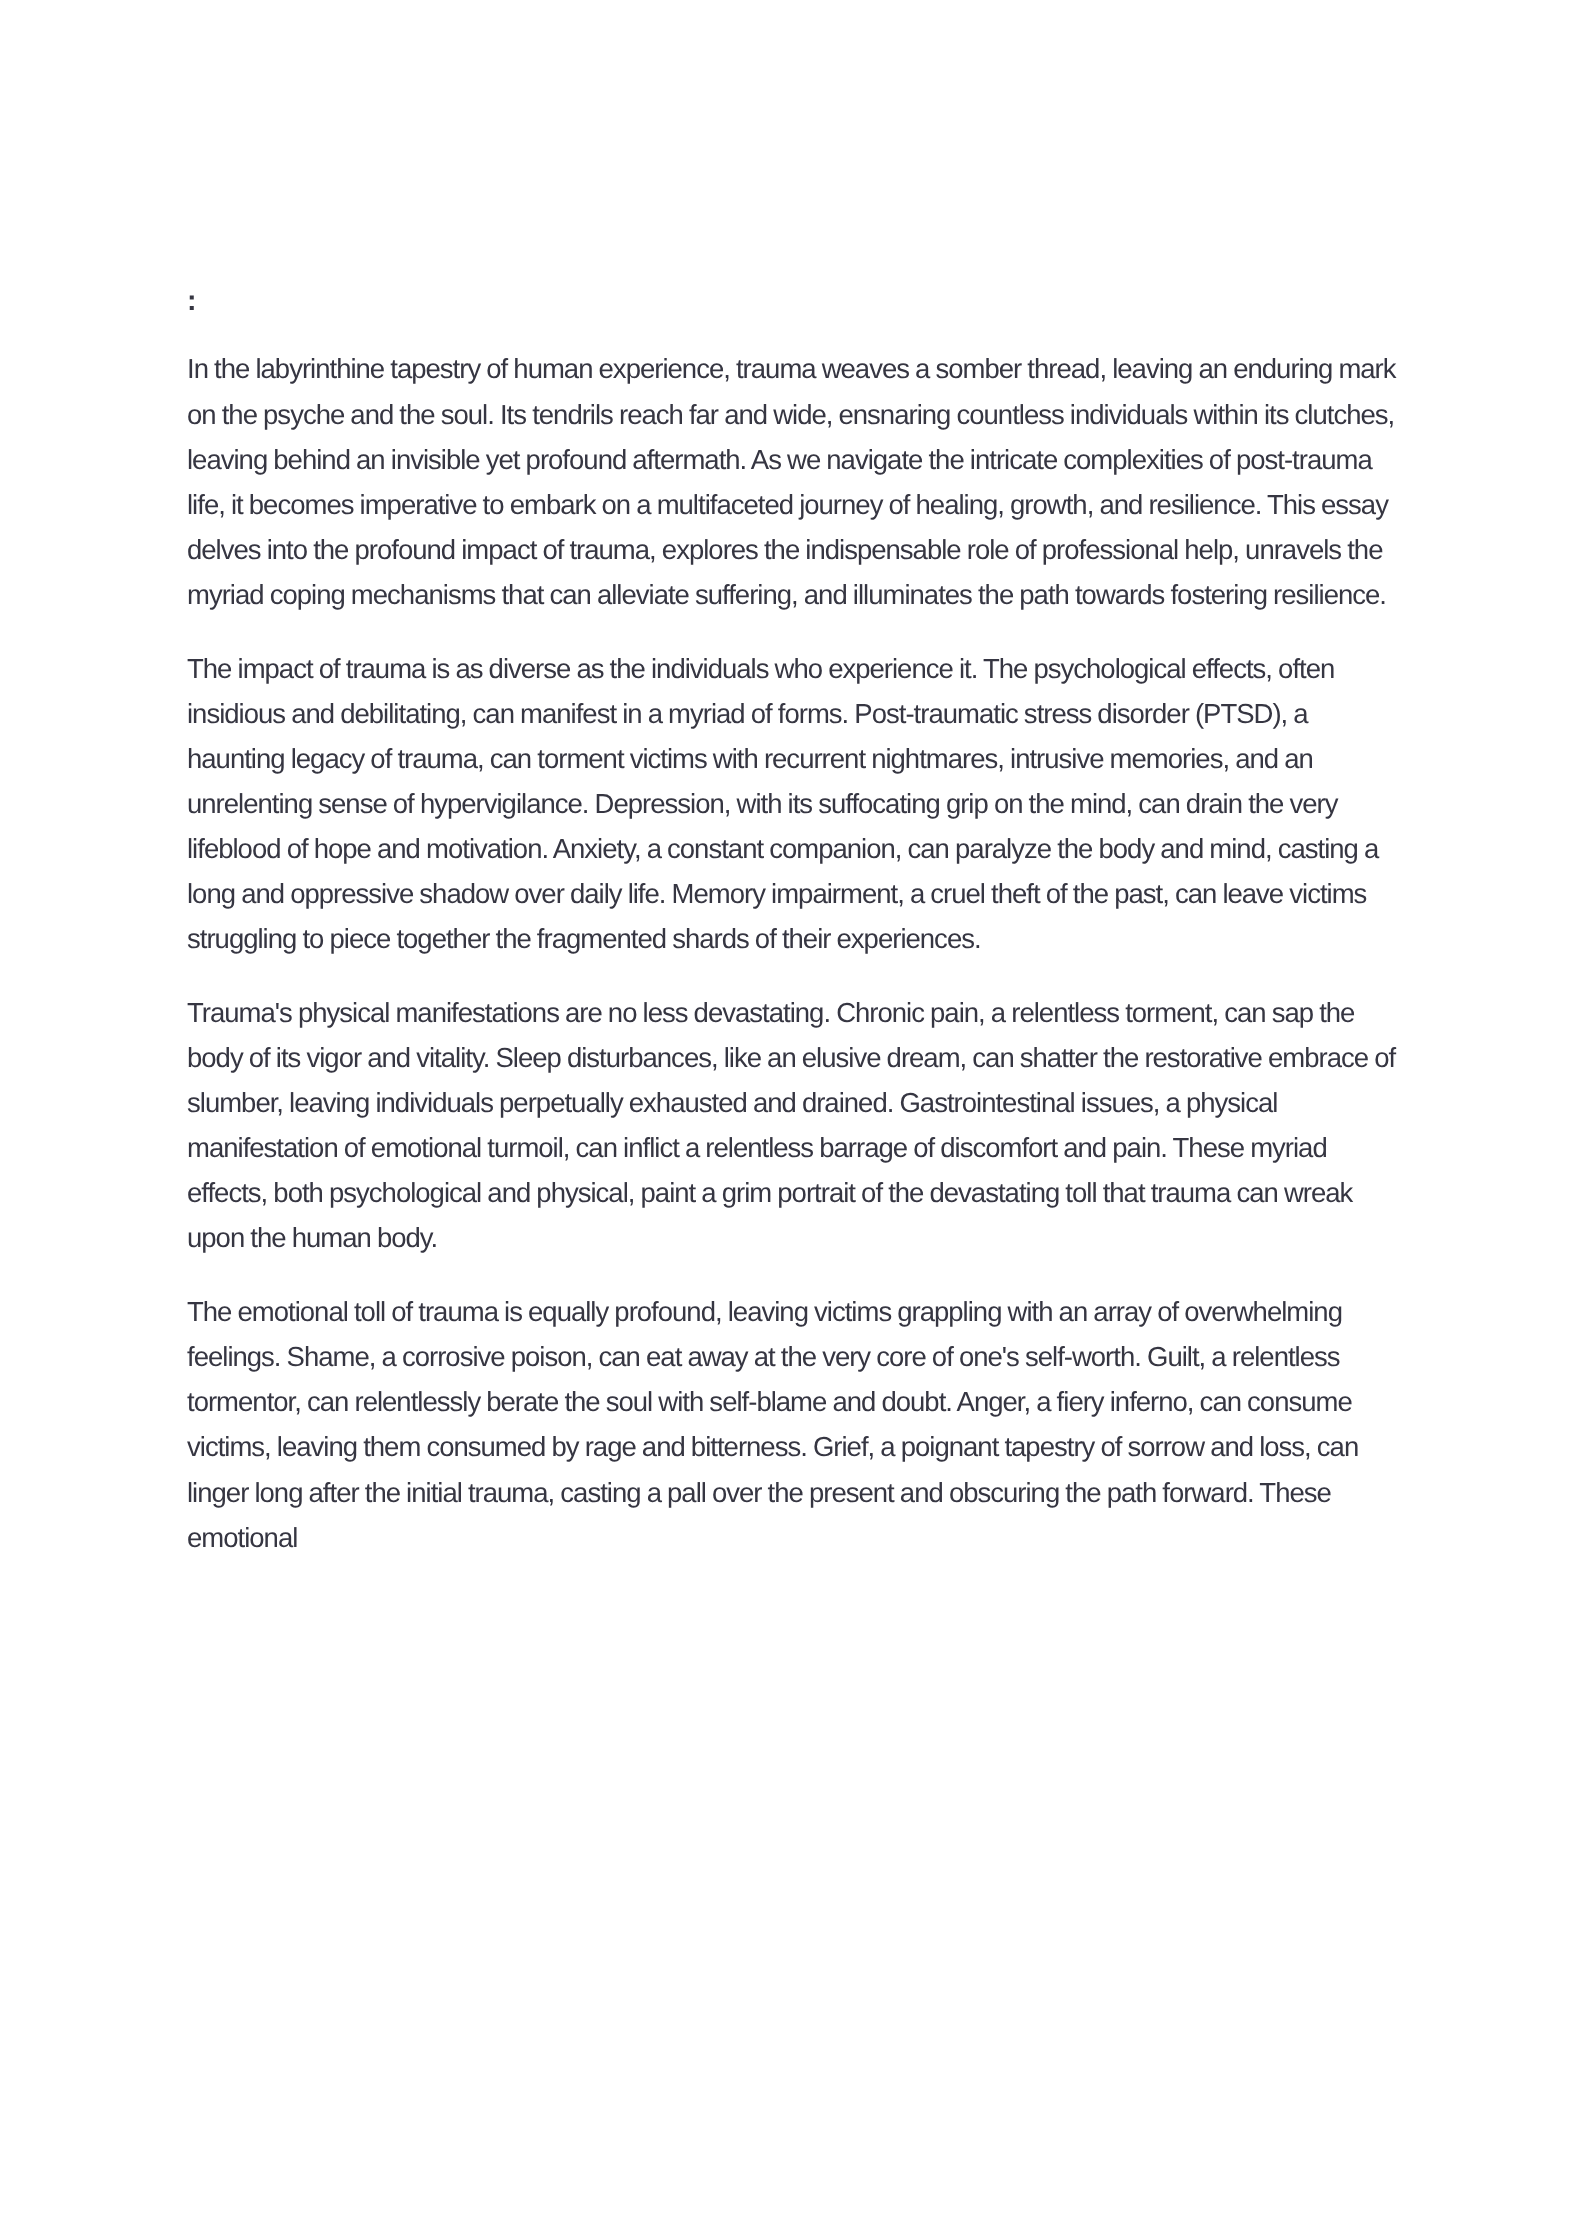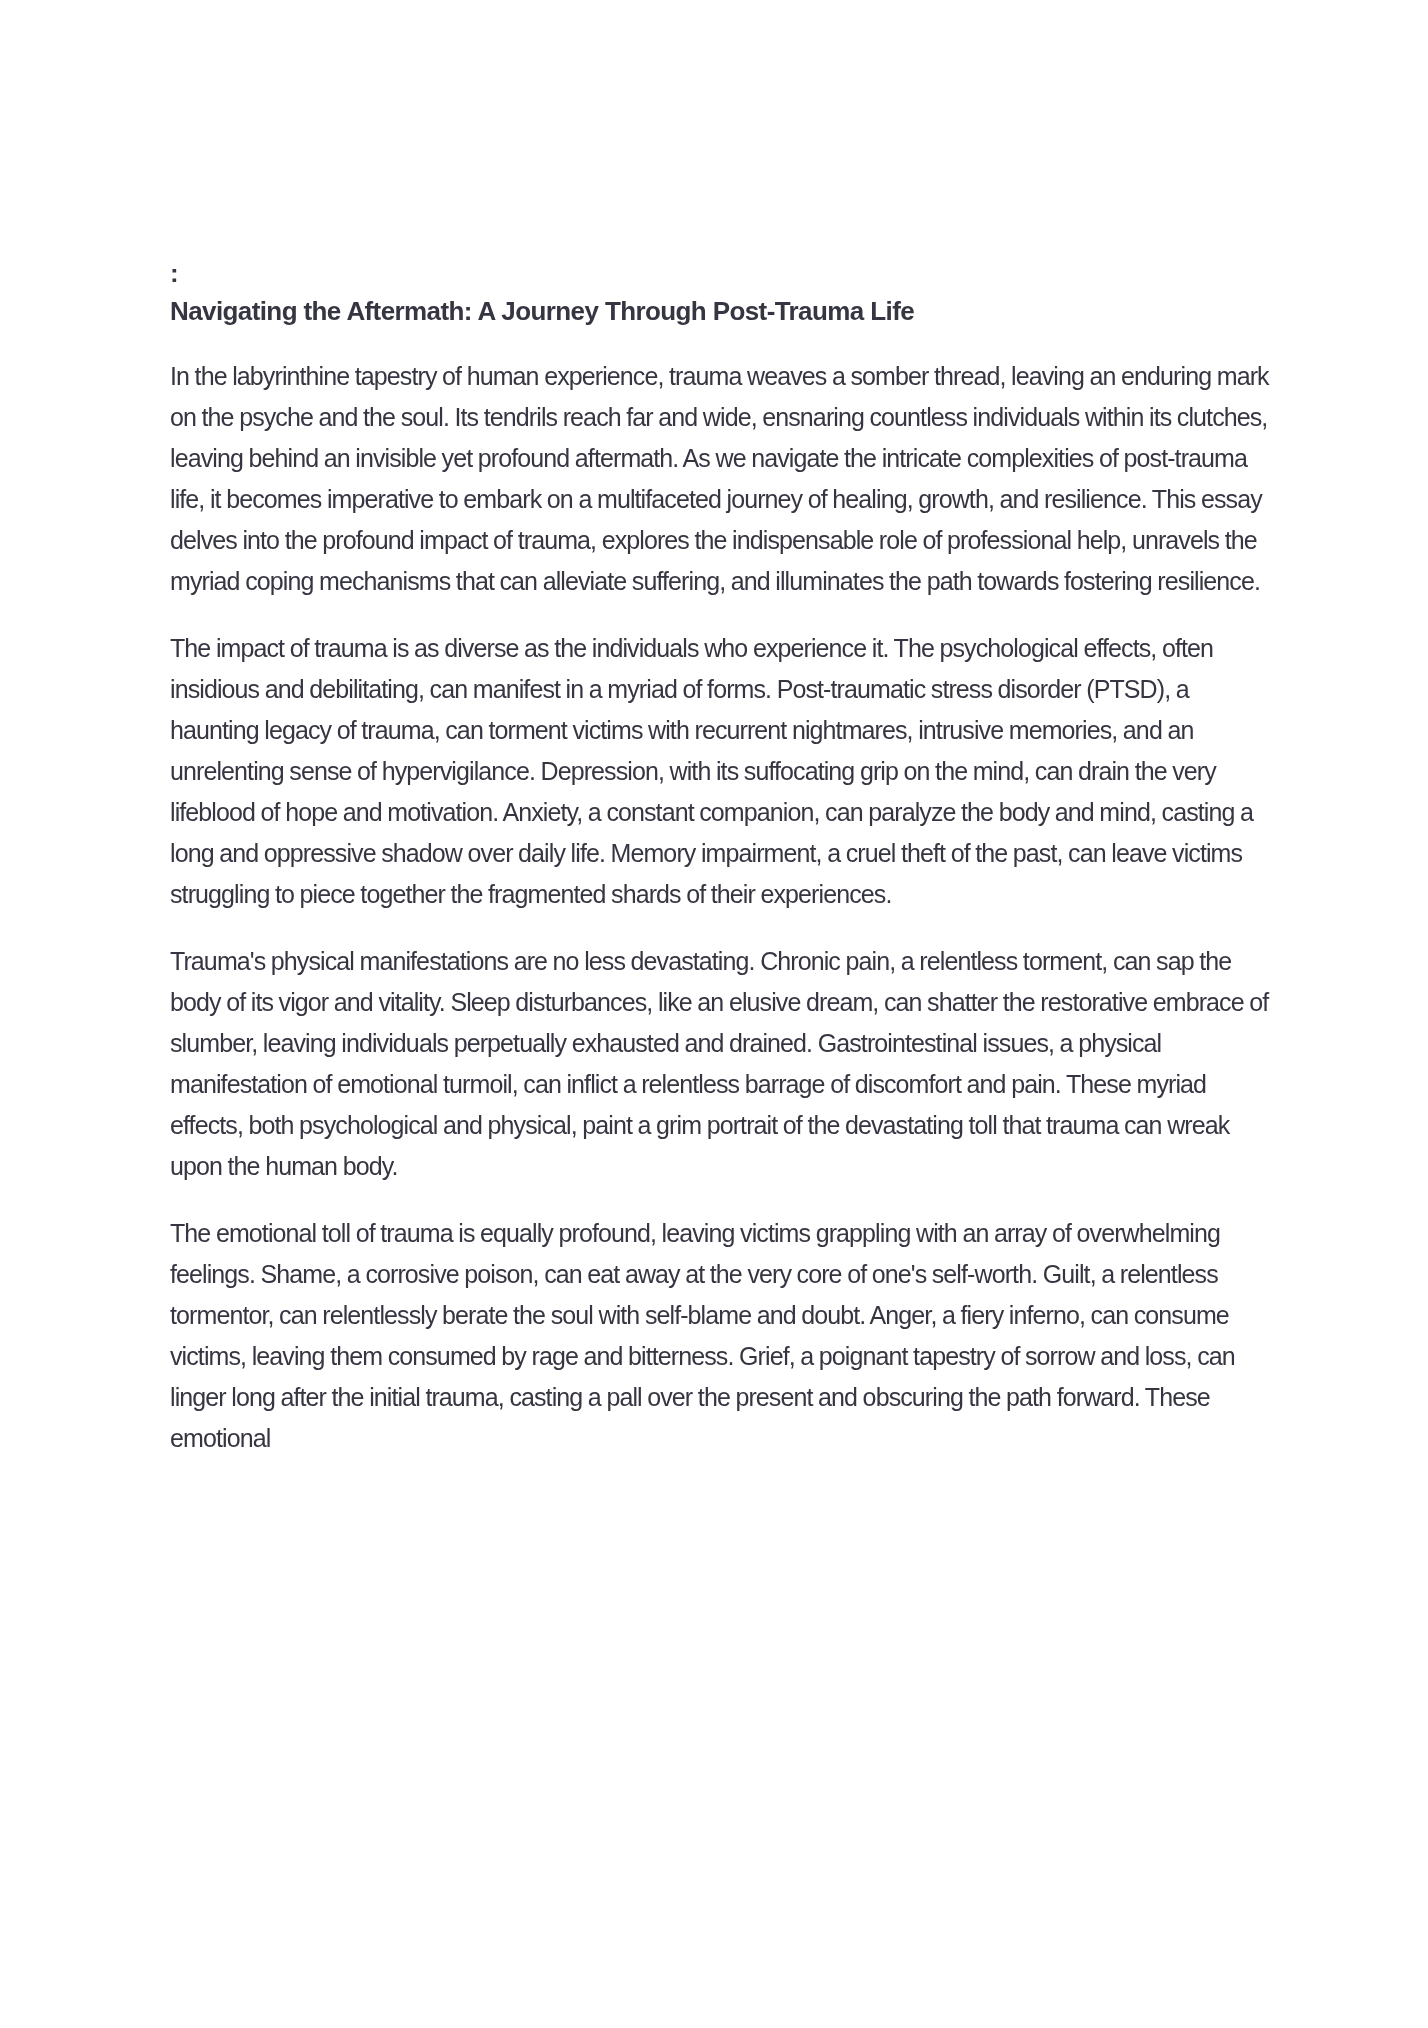--- a/index.html
+++ b/index.html
@@ -22,18 +22,17 @@
     letter-spacing: -0.9px;
     word-spacing: -0.5px;
   }
   .para.first { margin-top: 28px; }
 </style>
 </head>
 <body>
 
 <div class="page">
   <p class="colon">:</p>
-  <h1 class="title">Navigating the Aftermath: A Journey Through Post-Trauma Life</h1>
   <p class="para first">In the labyrinthine tapestry of human experience, trauma weaves a somber thread, leaving an enduring mark on the psyche and the soul. Its tendrils reach far and wide, ensnaring countless individuals within its clutches, leaving behind an invisible yet profound aftermath. As we navigate the intricate complexities of post-trauma life, it becomes imperative to embark on a multifaceted journey of healing, growth, and resilience. This essay delves into the profound impact of trauma, explores the indispensable role of professional help, unravels the myriad coping mechanisms that can alleviate suffering, and illuminates the path towards fostering resilience.</p>
   <p class="para">The impact of trauma is as diverse as the individuals who experience it. The psychological effects, often insidious and debilitating, can manifest in a myriad of forms. Post-traumatic stress disorder (PTSD), a haunting legacy of trauma, can torment victims with recurrent nightmares, intrusive memories, and an unrelenting sense of hypervigilance. Depression, with its suffocating grip on the mind, can drain the very lifeblood of hope and motivation. Anxiety, a constant companion, can paralyze the body and mind, casting a long and oppressive shadow over daily life. Memory impairment, a cruel theft of the past, can leave victims struggling to piece together the fragmented shards of their experiences.</p>
   <p class="para">Trauma's physical manifestations are no less devastating. Chronic pain, a relentless torment, can sap the body of its vigor and vitality. Sleep disturbances, like an elusive dream, can shatter the restorative embrace of slumber, leaving individuals perpetually exhausted and drained. Gastrointestinal issues, a physical manifestation of emotional turmoil, can inflict a relentless barrage of discomfort and pain. These myriad effects, both psychological and physical, paint a grim portrait of the devastating toll that trauma can wreak upon the human body.</p>
   <p class="para">The emotional toll of trauma is equally profound, leaving victims grappling with an array of overwhelming feelings. Shame, a corrosive poison, can eat away at the very core of one's self-worth. Guilt, a relentless tormentor, can relentlessly berate the soul with self-blame and doubt. Anger, a fiery inferno, can consume victims, leaving them consumed by rage and bitterness. Grief, a poignant tapestry of sorrow and loss, can linger long after the initial trauma, casting a pall over the present and obscuring the path forward. These emotional</p>
 </div>
 
 </body></html>

